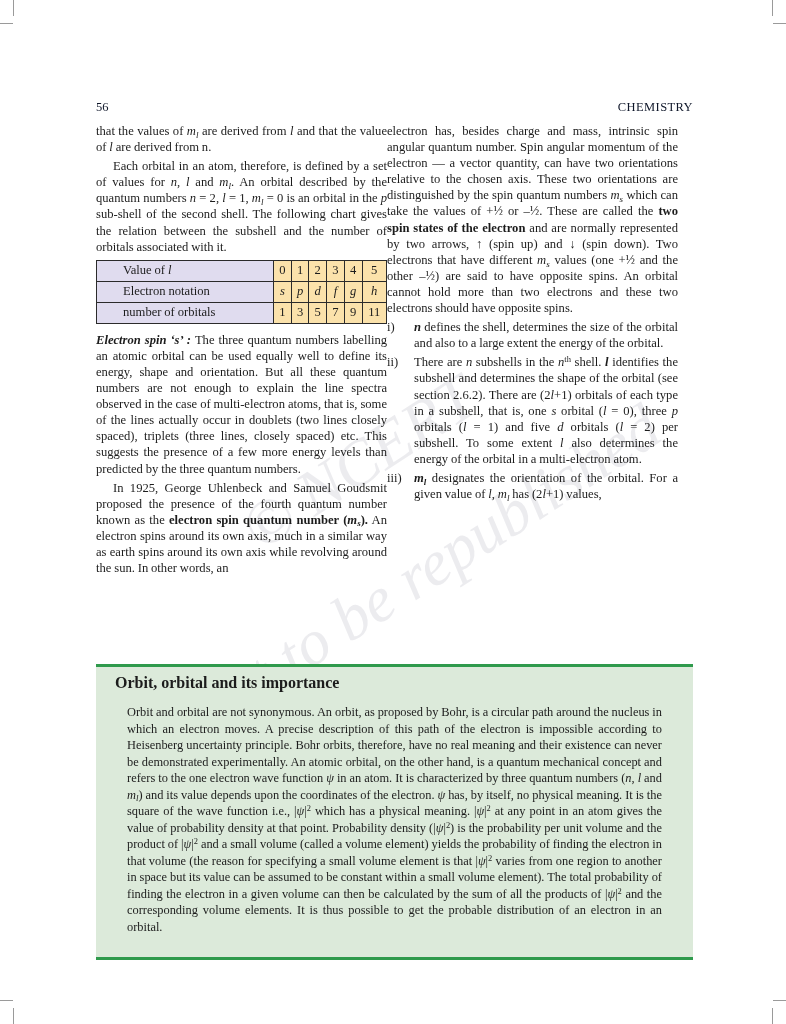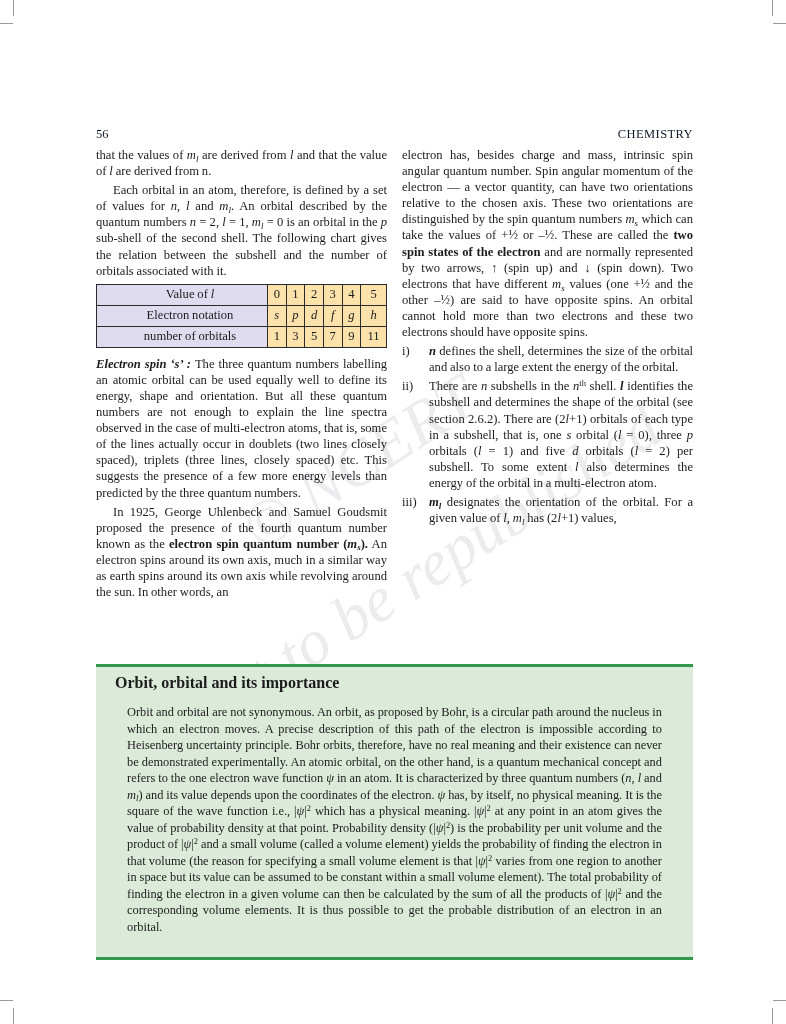--- a/index.html
+++ b/index.html
@@ -25,46 +25,46 @@
     text-align:center;color:rgba(130,130,145,0.15);
     font-size:64px;line-height:125px;font-style:italic;
     pointer-events:none;user-select:none;white-space:nowrap;
   }
 
   .header{
     position:absolute;left:96px;top:100px;width:597px;
     display:flex;justify-content:space-between;align-items:baseline;
     font-size:12.5px;color:#0f172a;
   }
-  .running{letter-spacing:0.4px;margin-top:27px;}
+  .running{letter-spacing:0.4px;}
 
   .columns{
-    position:absolute;left:96px;top:147px;width:597px;height:528px;
-    display:flex;gap:15px;overflow:hidden;
+    position:absolute;left:96px;top:123px;width:597px;height:528px;
+    display:flex;overflow:hidden;
   }
   .col{width:291px;font-size:12.6px;line-height:16.1px;text-align:justify;
        word-spacing:-0.3px;}
   .para{margin:0;}
   .para + .para{margin-top:3px;}
   .ind{text-indent:17px;}
 
   .rs-i{font-style:italic;}
   .rs-b{font-weight:bold;}
   .rs-bi{font-weight:bold;font-style:italic;margin-top:28px;}
   .rs-sub{vertical-align:-0.28em;font-size:0.72em;line-height:0;}
   .rs-sup{vertical-align:0.45em;font-size:0.68em;line-height:0;}
 
   table.subshell{border-collapse:collapse;width:100%;margin:5px 0 8px 0;}
   table.subshell td{
     border:1.5px solid #2b2b2b;font-size:12.6px;line-height:15px;
     padding:2.5px 4px;text-align:center;
   }
   table.subshell td.lbl{
     background:var(--table-label-bg,#e0dcef);
-    text-align:center;padding-left:20px;width:146px;
+    text-align:left;padding-left:26px;width:146px;
   }
   table.subshell td.val{background:var(--table-value-bg,#fbe2ab);}
   tr.vi td.val{font-style:italic;}
 
   .li{display:flex;margin-top:3px;}
   .mk{width:27px;flex:0 0 27px;}
   .lb{flex:1;text-align:justify;}
 
   .infobox{
     position:absolute;left:96px;top:664px;width:597px;box-sizing:border-box;

